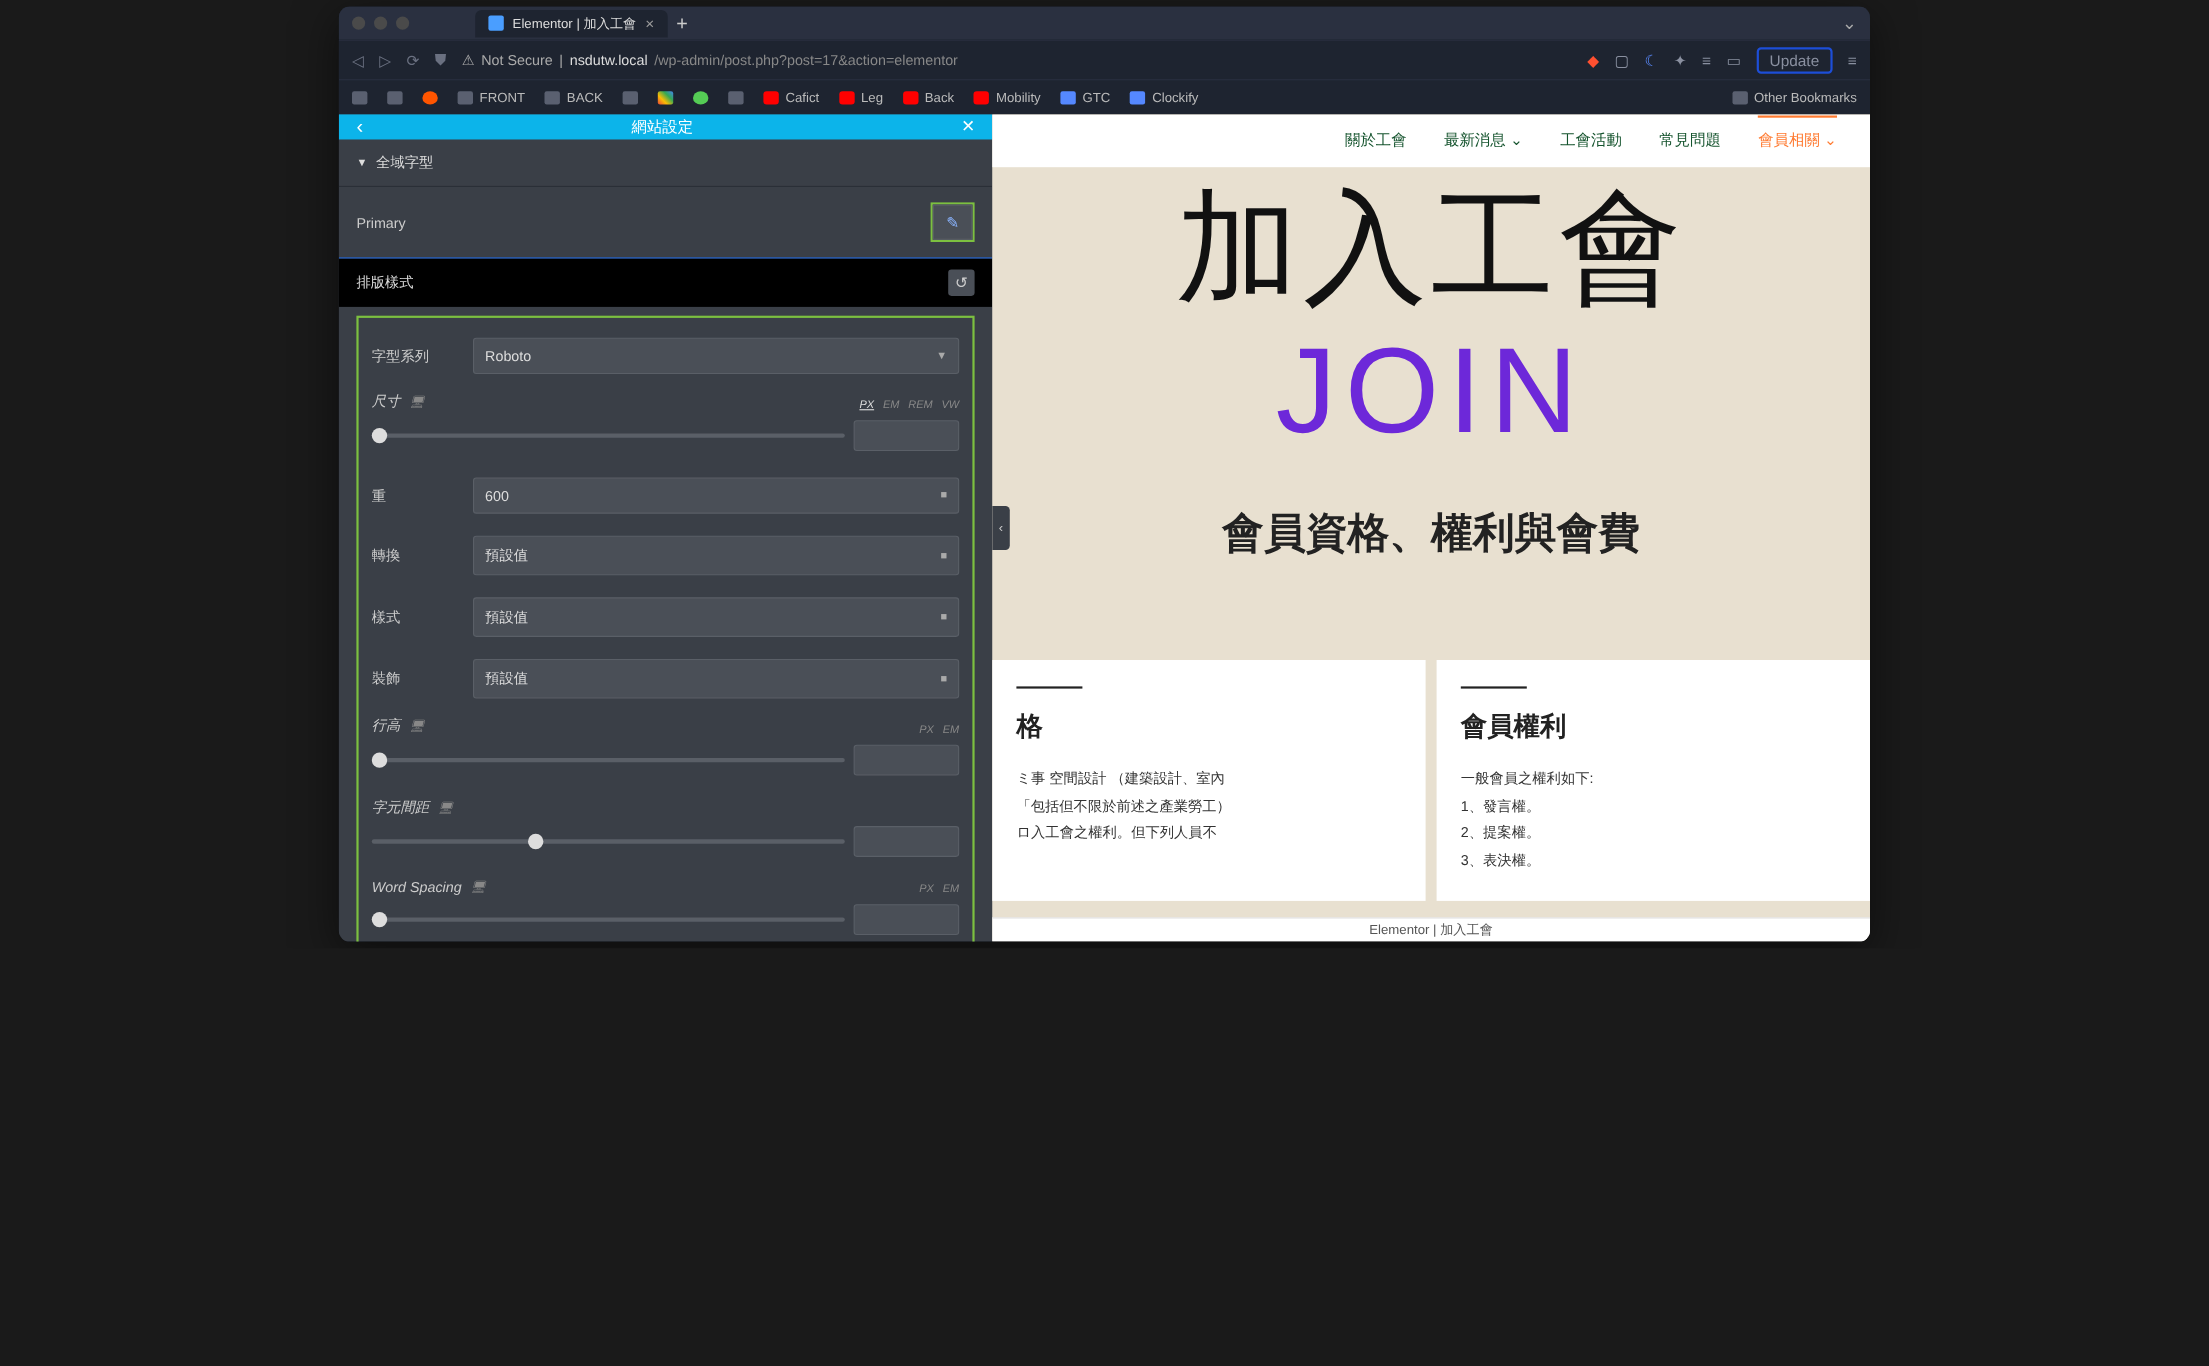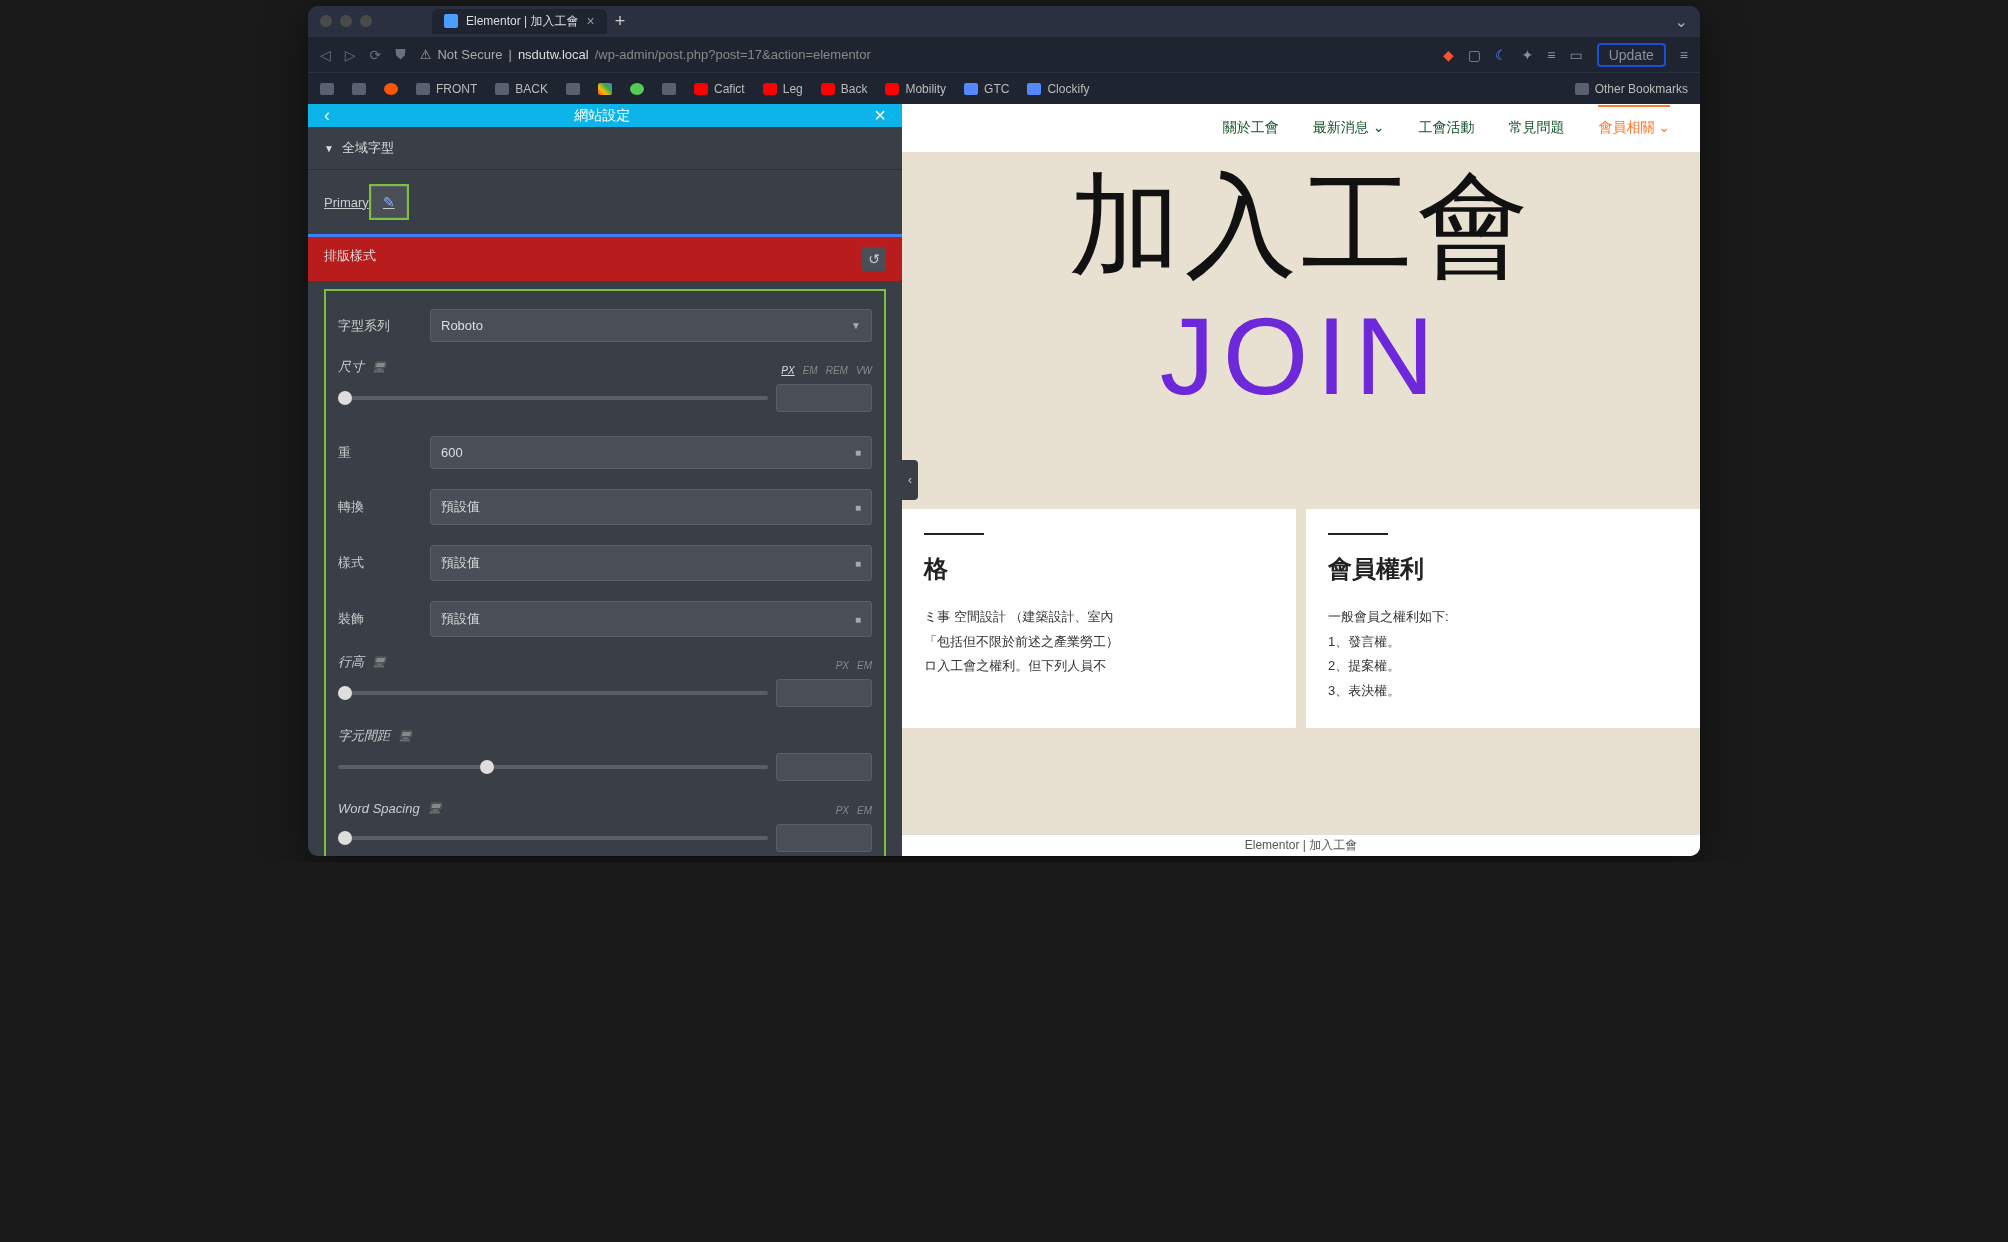--- a/index.html
+++ b/index.html
@@ -31,24 +31,24 @@
 .bm-icon.green { background: #55cc55; border-radius: 50%; }
 .bm-icon.blue { background: #5588ff; }
 .bookmarks-right { margin-left: auto; }
 .content { display: flex; height: calc(100% - 98px); }
 .sidebar { width: 594px; background: #3a3f47; display: flex; flex-direction: column; }
 .panel-header { height: 40px; background: #0cb4ea; display: flex; align-items: center; justify-content: space-between; padding: 0 16px; color: #fff; font-size: 14px; }
 .panel-header .back { font-size: 18px; }
 .panel-header .close { font-size: 20px; }
 .section-header { padding: 12px 16px; background: #3a3f47; color: #ddd; font-size: 13px; display: flex; align-items: center; gap: 8px; border-bottom: 1px solid #2a2f37; }
 .section-header .caret { font-size: 10px; }
-.primary-row { padding: 14px 16px; display: flex; align-items: center; color: #ccc; font-size: 13px; text-decoration: underline; }
+.primary-row { padding: 14px 16px; display: flex; align-items: center; justify-content: space-between; color: #ccc; font-size: 13px; }
 .pencil-box { border: 2px solid #7cc040; padding: 0; }
 .pencil-btn { width: 36px; height: 32px; background: #4a4f57; border: 1px solid #5a5f67; display: flex; align-items: center; justify-content: center; color: #8ab4ff; font-size: 14px; }
-.typo-header { padding: 10px 16px; background: #b91c1c; color: #ddd; font-size: 13px; display: flex; justify-content: space-between; border-top: 3px solid #3b82f6; }
+.typo-header { padding: 10px 16px; background: #000000; color: #ddd; font-size: 13px; display: flex; justify-content: space-between; align-items: center; border-top: 1px solid #3b82f6; }
 .typo-header .reset { background: #4a4f57; border-radius: 3px; width: 24px; height: 24px; display: flex; align-items: center; justify-content: center; color: #ccc; font-size: 14px; }
 .typo-body { margin: 8px 16px; border: 2px solid #7cc040; padding: 8px; }
 .control-row { display: flex; align-items: center; padding: 10px 4px; gap: 12px; }
 .control-label { width: 80px; color: #ccc; font-size: 13px; display: flex; align-items: center; gap: 8px; }
 .device-icon { color: #888; font-size: 11px; }
 .select { flex: 1; background: #4a4f57; border: 1px solid #5a5f67; color: #ddd; padding: 8px 10px; font-size: 13px; border-radius: 3px; display: flex; justify-content: space-between; align-items: center; }
 .select .arrow { font-size: 10px; color: #aaa; }
 .slider-row { padding: 6px 4px 14px; }
 .slider-header { display: flex; justify-content: space-between; align-items: flex-end; margin-bottom: 8px; font-style: italic; }
 .slider-header .label { color: #ccc; font-size: 13px; display: flex; gap: 8px; align-items: center; }
@@ -314,20 +314,21 @@
       <div class="site-nav">
         <span class="nav-item">關於工會</span>
         <span class="nav-item"><span>最新消息</span> ⌄</span>
         <span class="nav-item">工會活動</span>
         <span class="nav-item">常見問題</span>
         <span class="nav-item active"><span>會員相關</span> ⌄</span>
       </div>
       <div class="hero">
         <h1>加入工會</h1>
         <h2>JOIN</h2>
+        <div class="subtitle">會員資格、權利與會費</div>
       </div>
       <div class="cards">
         <div class="card">
           <div class="card-divider"></div>
           <h3>格</h3>
           <p><span>ミ事 空間設計 （建築設計、室內</span><br><span>「包括但不限於前述之產業勞工）</span><br><span>ロ入工會之權利。但下列人員不</span></p>
         </div>
         <div class="card">
           <div class="card-divider"></div>
           <h3>會員權利</h3>

